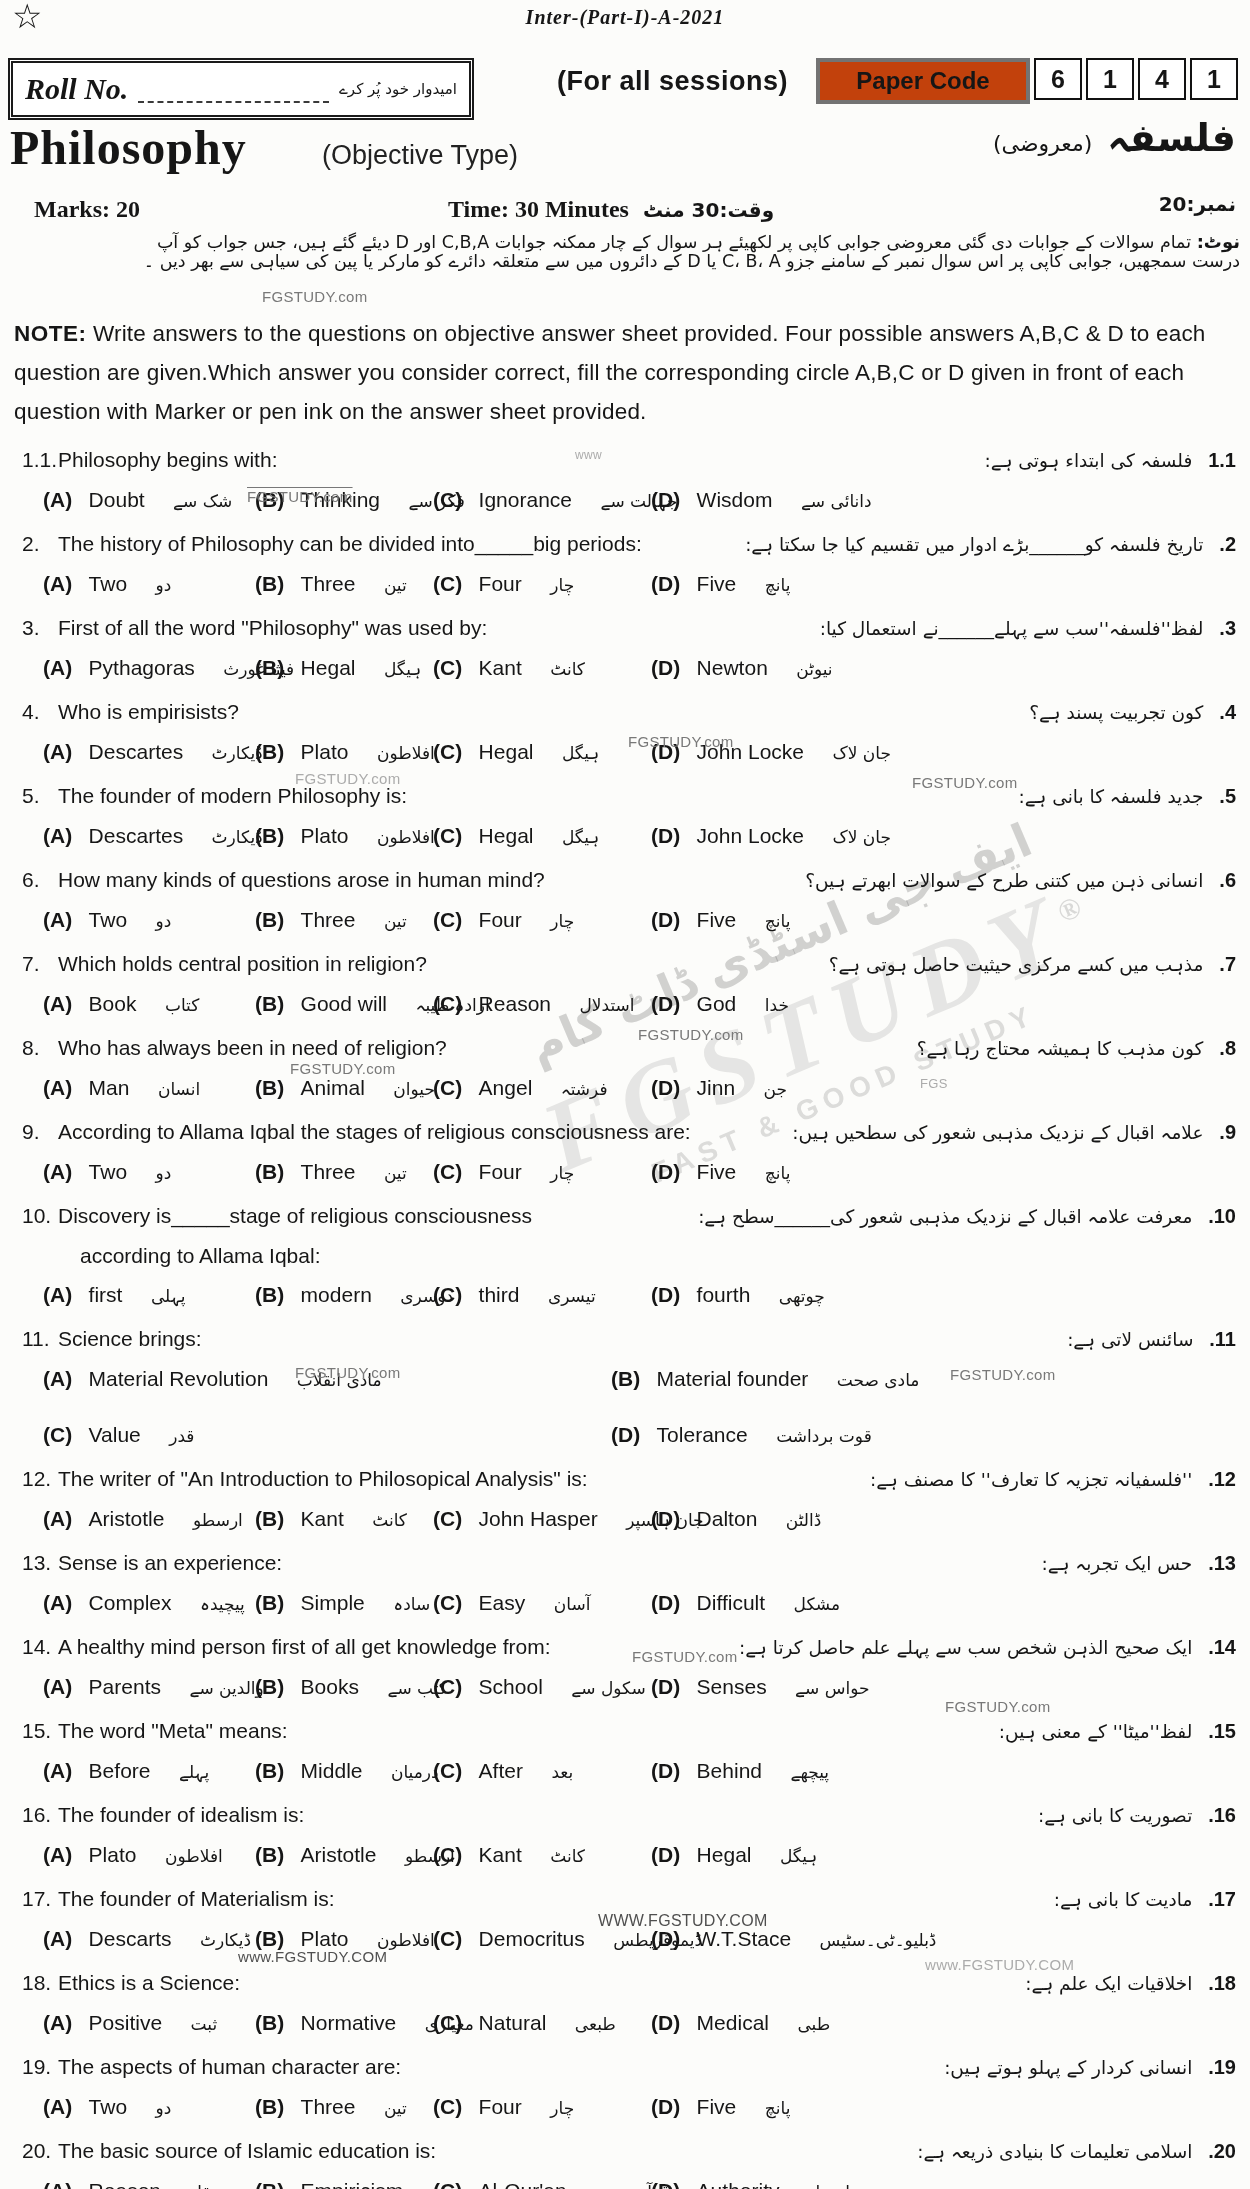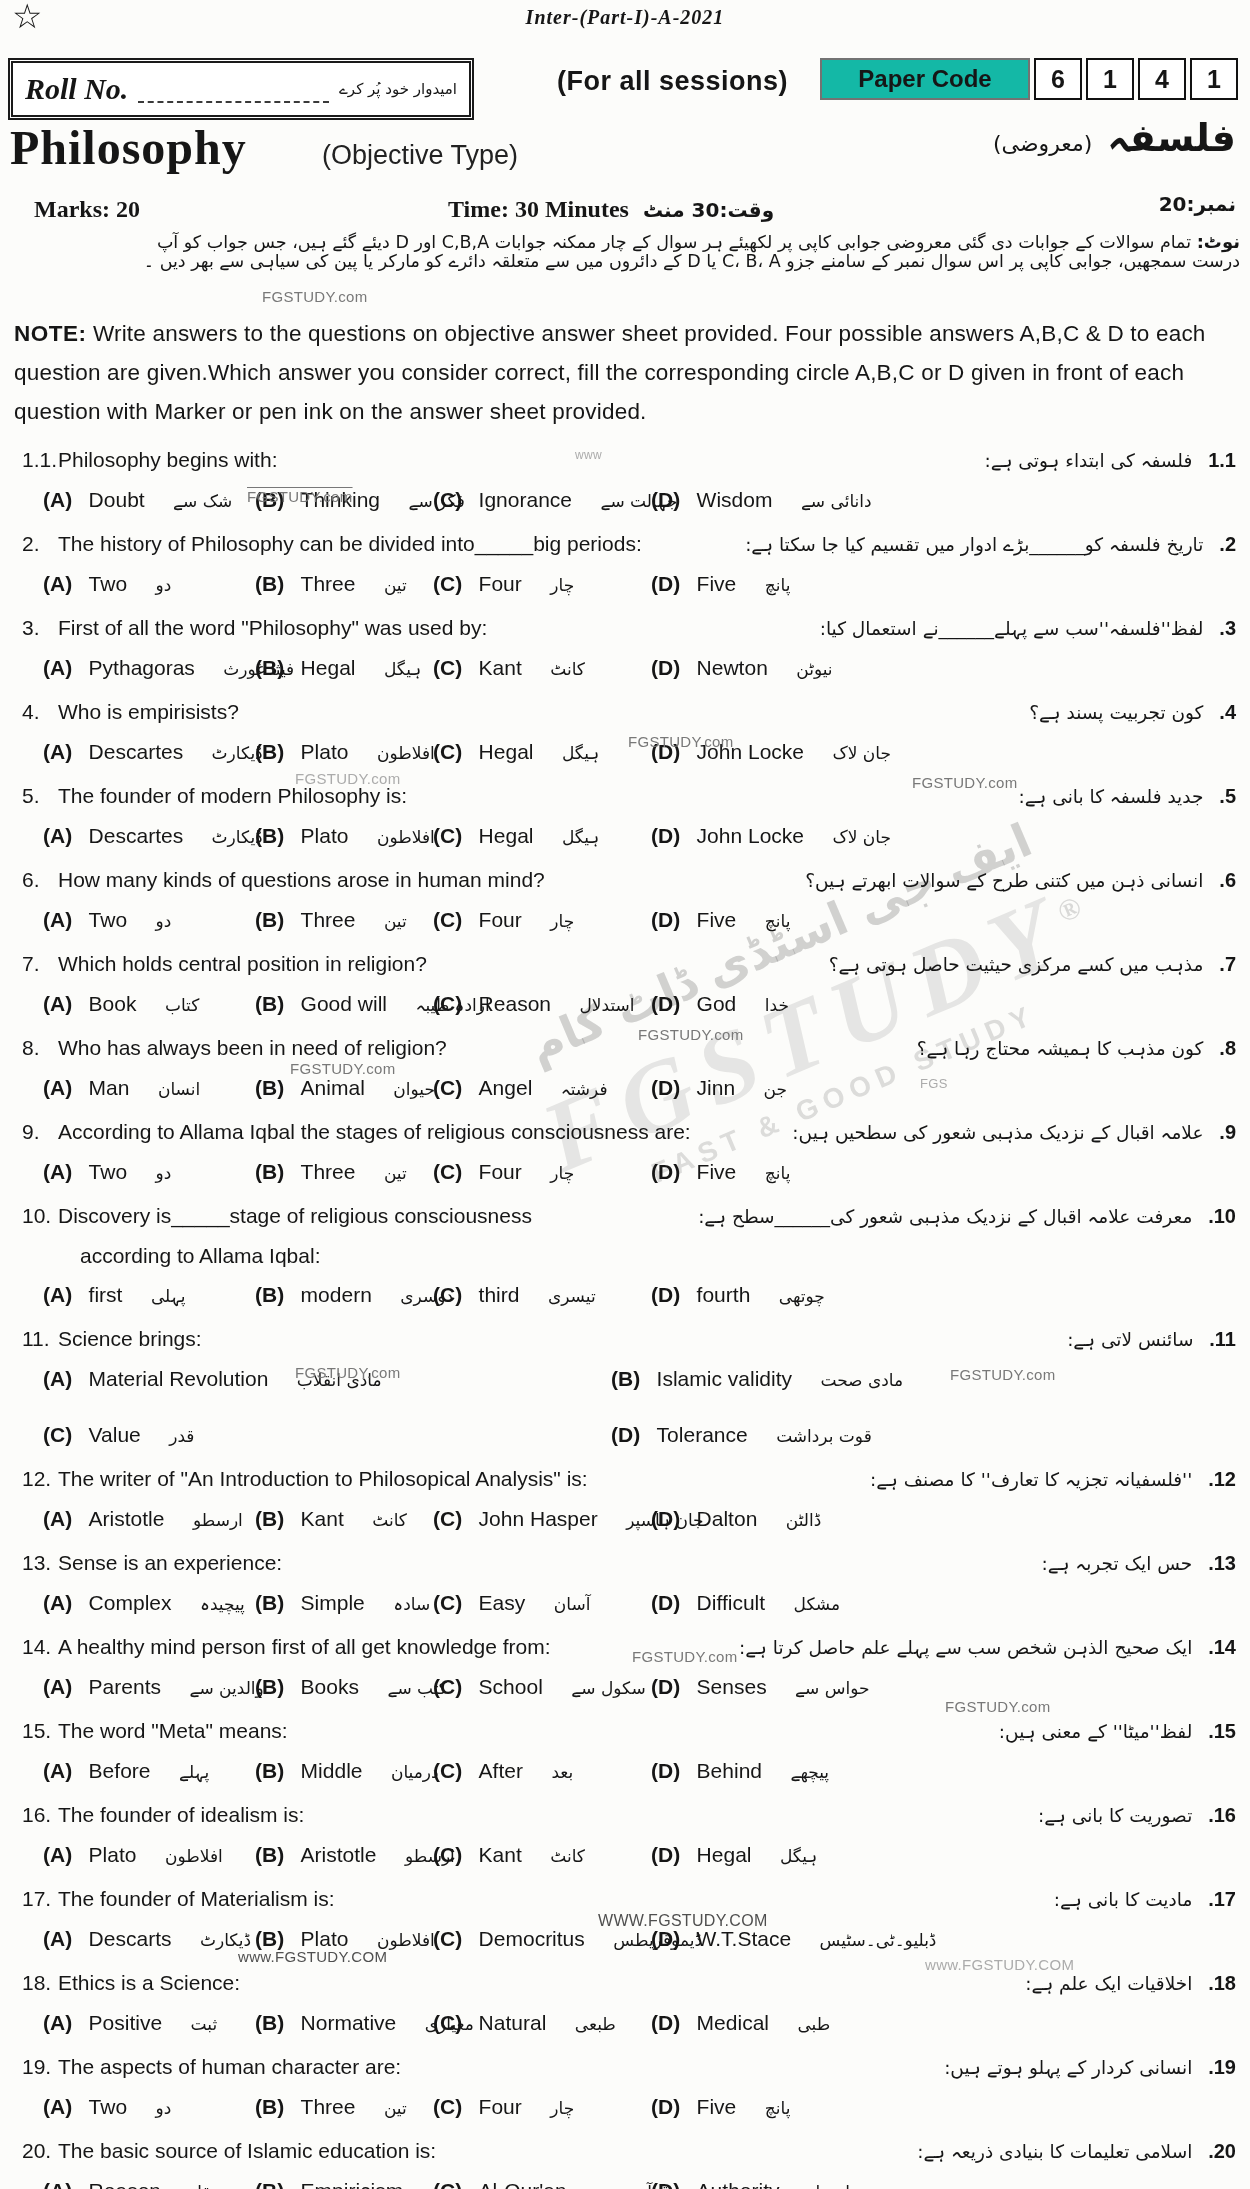--- a/index.html
+++ b/index.html
@@ -18,22 +18,22 @@
   .exam-line{position:absolute;left:0;right:0;top:6px;text-align:center;
     font-style:italic;font-weight:600;font-size:20px;letter-spacing:1px;}
   .roll-box{position:absolute;left:8px;top:58px;width:432px;height:52px;
     border:5px double #1a1a1a;display:flex;align-items:center;padding:0 12px;background:#fff;}
   .roll-label{font-style:italic;font-weight:700;font-size:30px;white-space:nowrap;}
   .roll-line{flex:1;border-bottom:2px dashed #3a3a3a;height:26px;margin:0 10px;}
   .roll-urdu{font-size:15px;white-space:nowrap;}
   .sessions{position:absolute;left:538px;top:66px;width:250px;text-align:right;
     font-weight:700;font-size:27px;letter-spacing:0.5px;}
   .paper-code{position:absolute;right:12px;top:58px;display:flex;gap:4px;}
-  .pc-label{width:206px;height:38px;border:2px solid #737373;display:flex;align-items:center;
-    justify-content:center;font-weight:700;font-size:24px;background:#14b8a6;text-align:right;}
+  .pc-label{width:206px;height:38px;border:4px solid #737373;display:flex;align-items:center;
+    justify-content:center;font-weight:700;font-size:24px;background:#c2410c;text-align:right;}
   .pc-digit{width:44px;height:38px;border:2px solid #111;display:flex;align-items:center;
     justify-content:center;font-weight:700;font-size:25px;background:#fff;}
   .title-en{position:absolute;left:10px;top:120px;font-size:48px;font-weight:700;letter-spacing:1px;}
   .title-type{position:absolute;left:322px;top:140px;font-size:27px;color:#222;}
   .title-ur{position:absolute;right:14px;top:116px;font-size:22px;direction:rtl;}
   .title-ur b{font-size:38px;font-weight:700;margin-left:8px;}
   .marks{position:absolute;left:34px;top:196px;font-weight:700;font-size:24px;}
   .time{position:absolute;left:448px;top:196px;font-weight:700;font-size:24px;white-space:nowrap;}
   .time-ur{font-size:20px;font-weight:700;margin-left:14px;}
   .marks-ur{position:absolute;right:14px;top:192px;font-size:20px;font-weight:700;direction:rtl;}
@@ -517,21 +517,21 @@
 
     <div class="opts two-col">
   <span class="opt">
     <b class="opt-label">(A)</b>
     <span class="opt-en">Material Revolution</span>
     <span class="opt-ur urdu">مادی انقلاب</span>
   </span>
 
   <span class="opt">
     <b class="opt-label">(B)</b>
-    <span class="opt-en">Islamic validity</span>
+    <span class="opt-en">Material founder</span>
     <span class="opt-ur urdu">مادی صحت</span>
   </span>
 
   <span class="opt">
     <b class="opt-label">(C)</b>
     <span class="opt-en">Value</span>
     <span class="opt-ur urdu">قدر</span>
   </span>
 
   <span class="opt">

